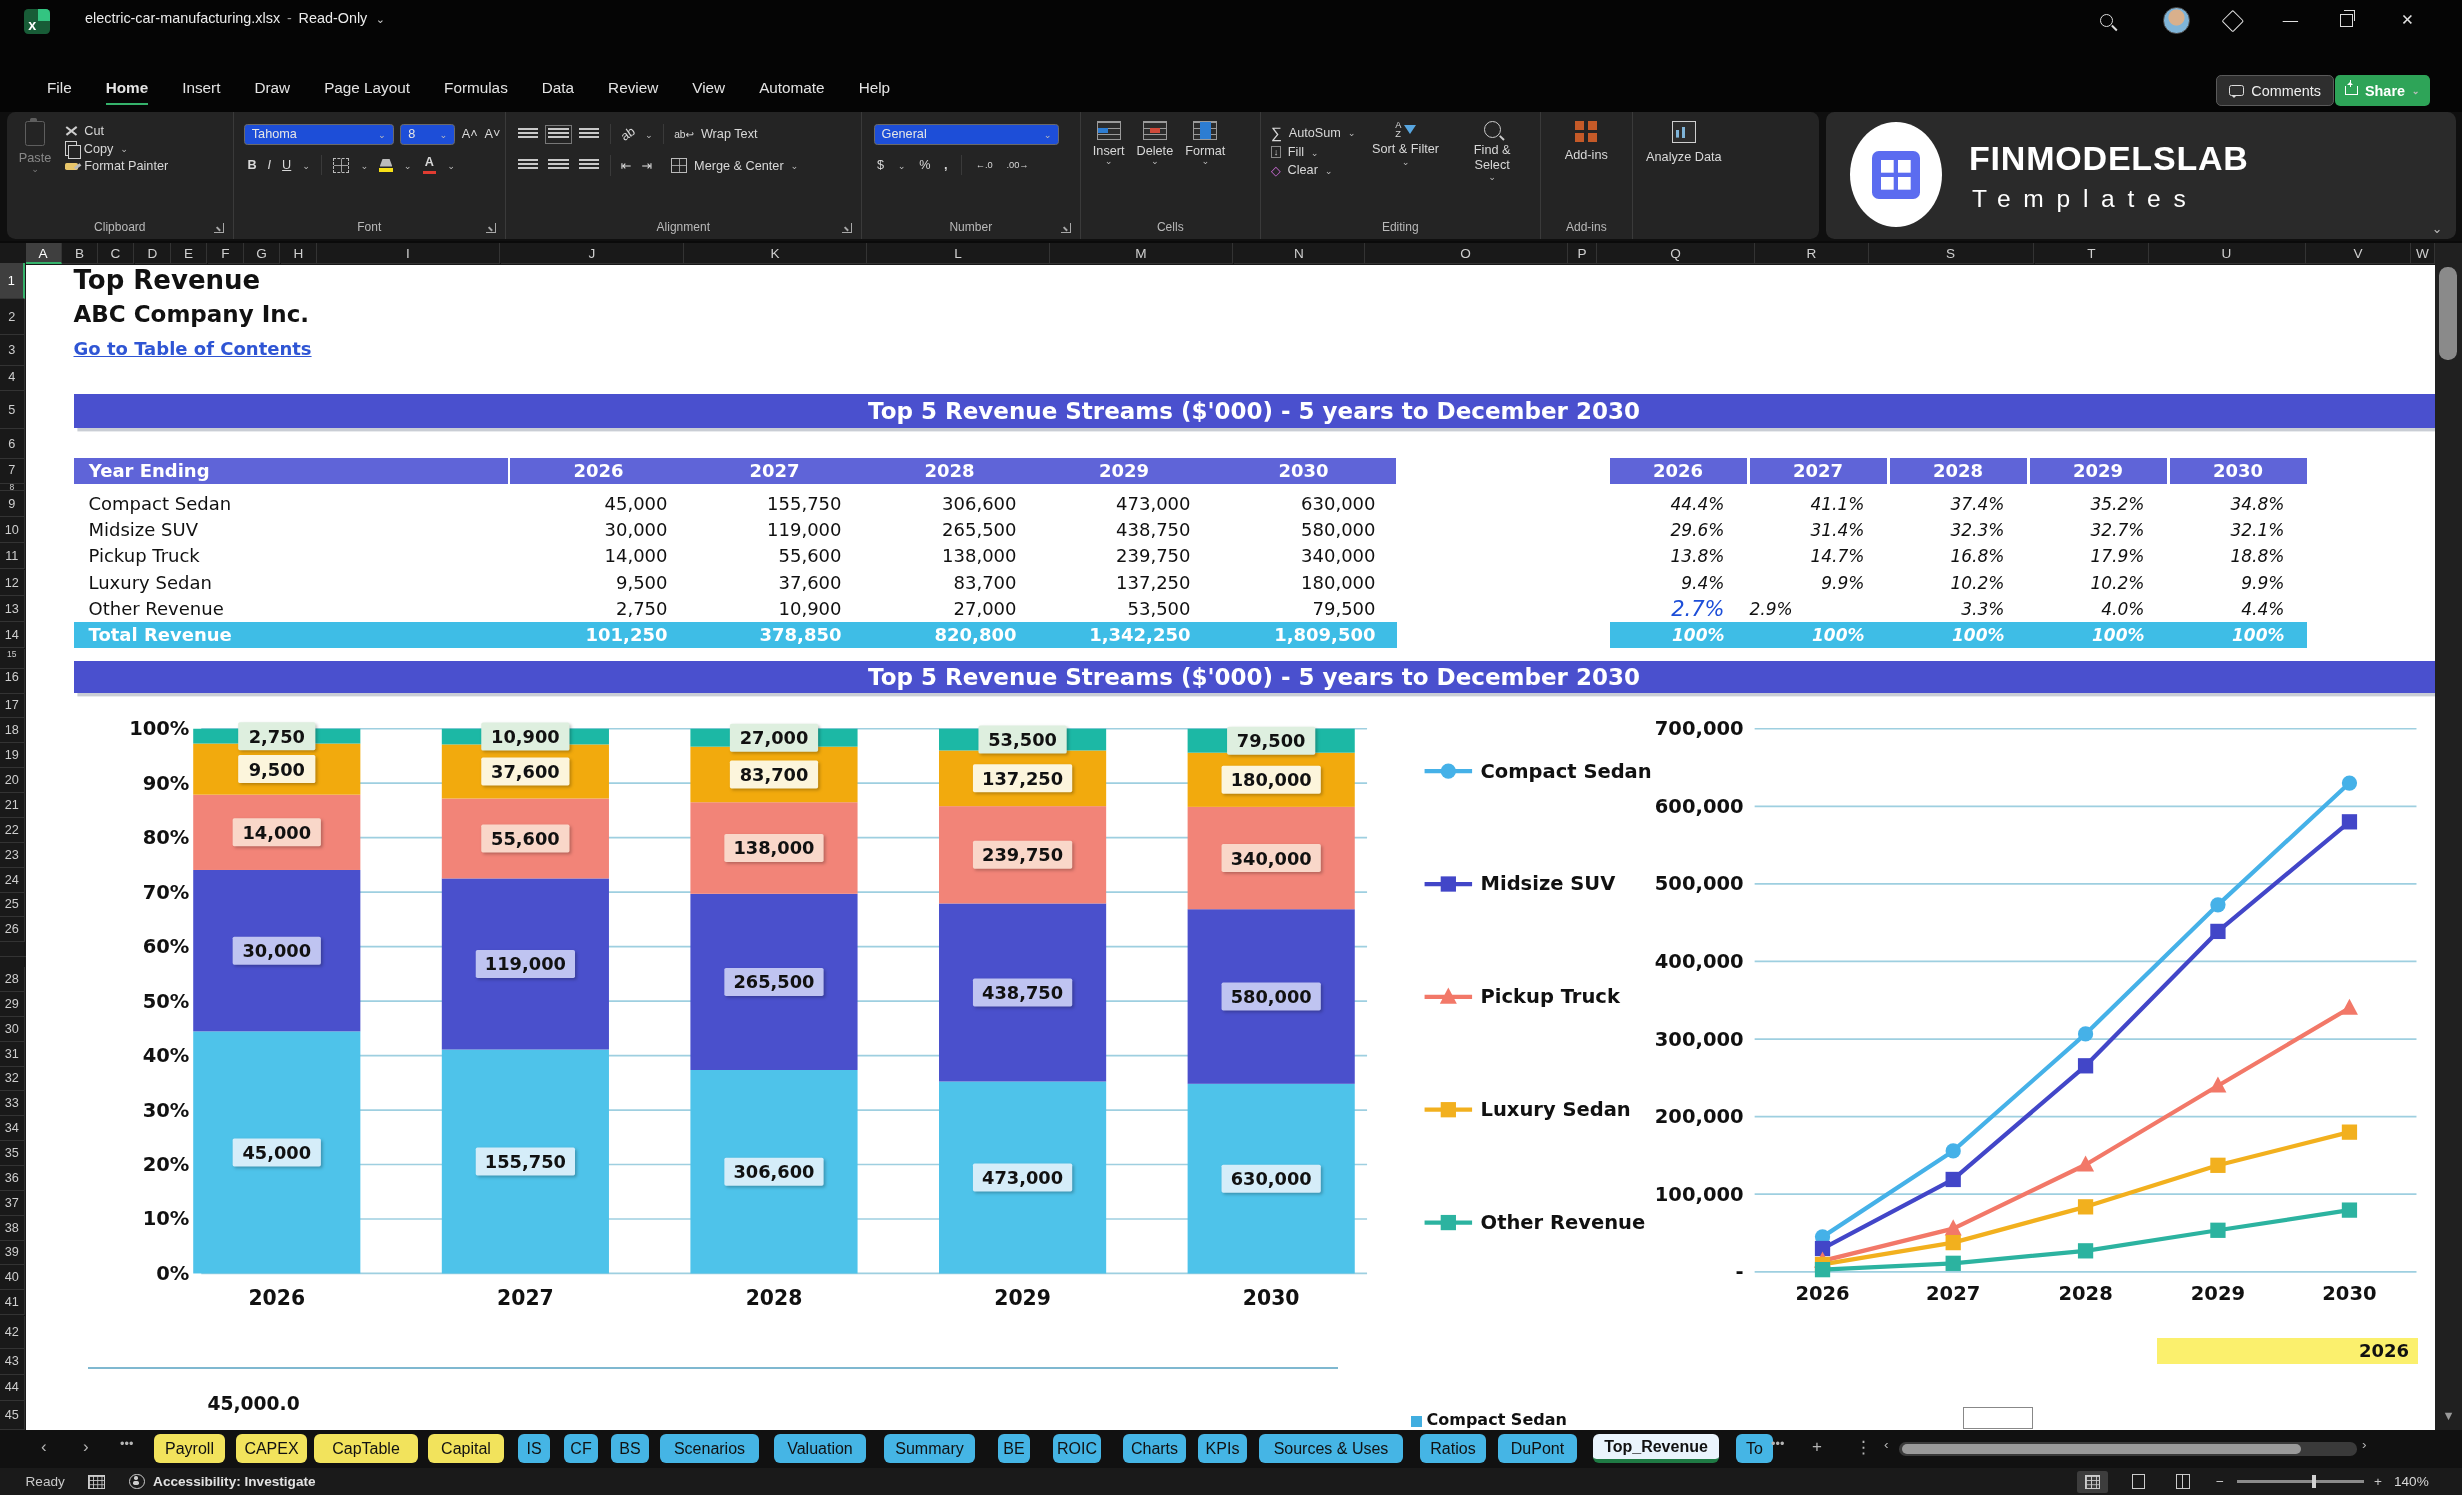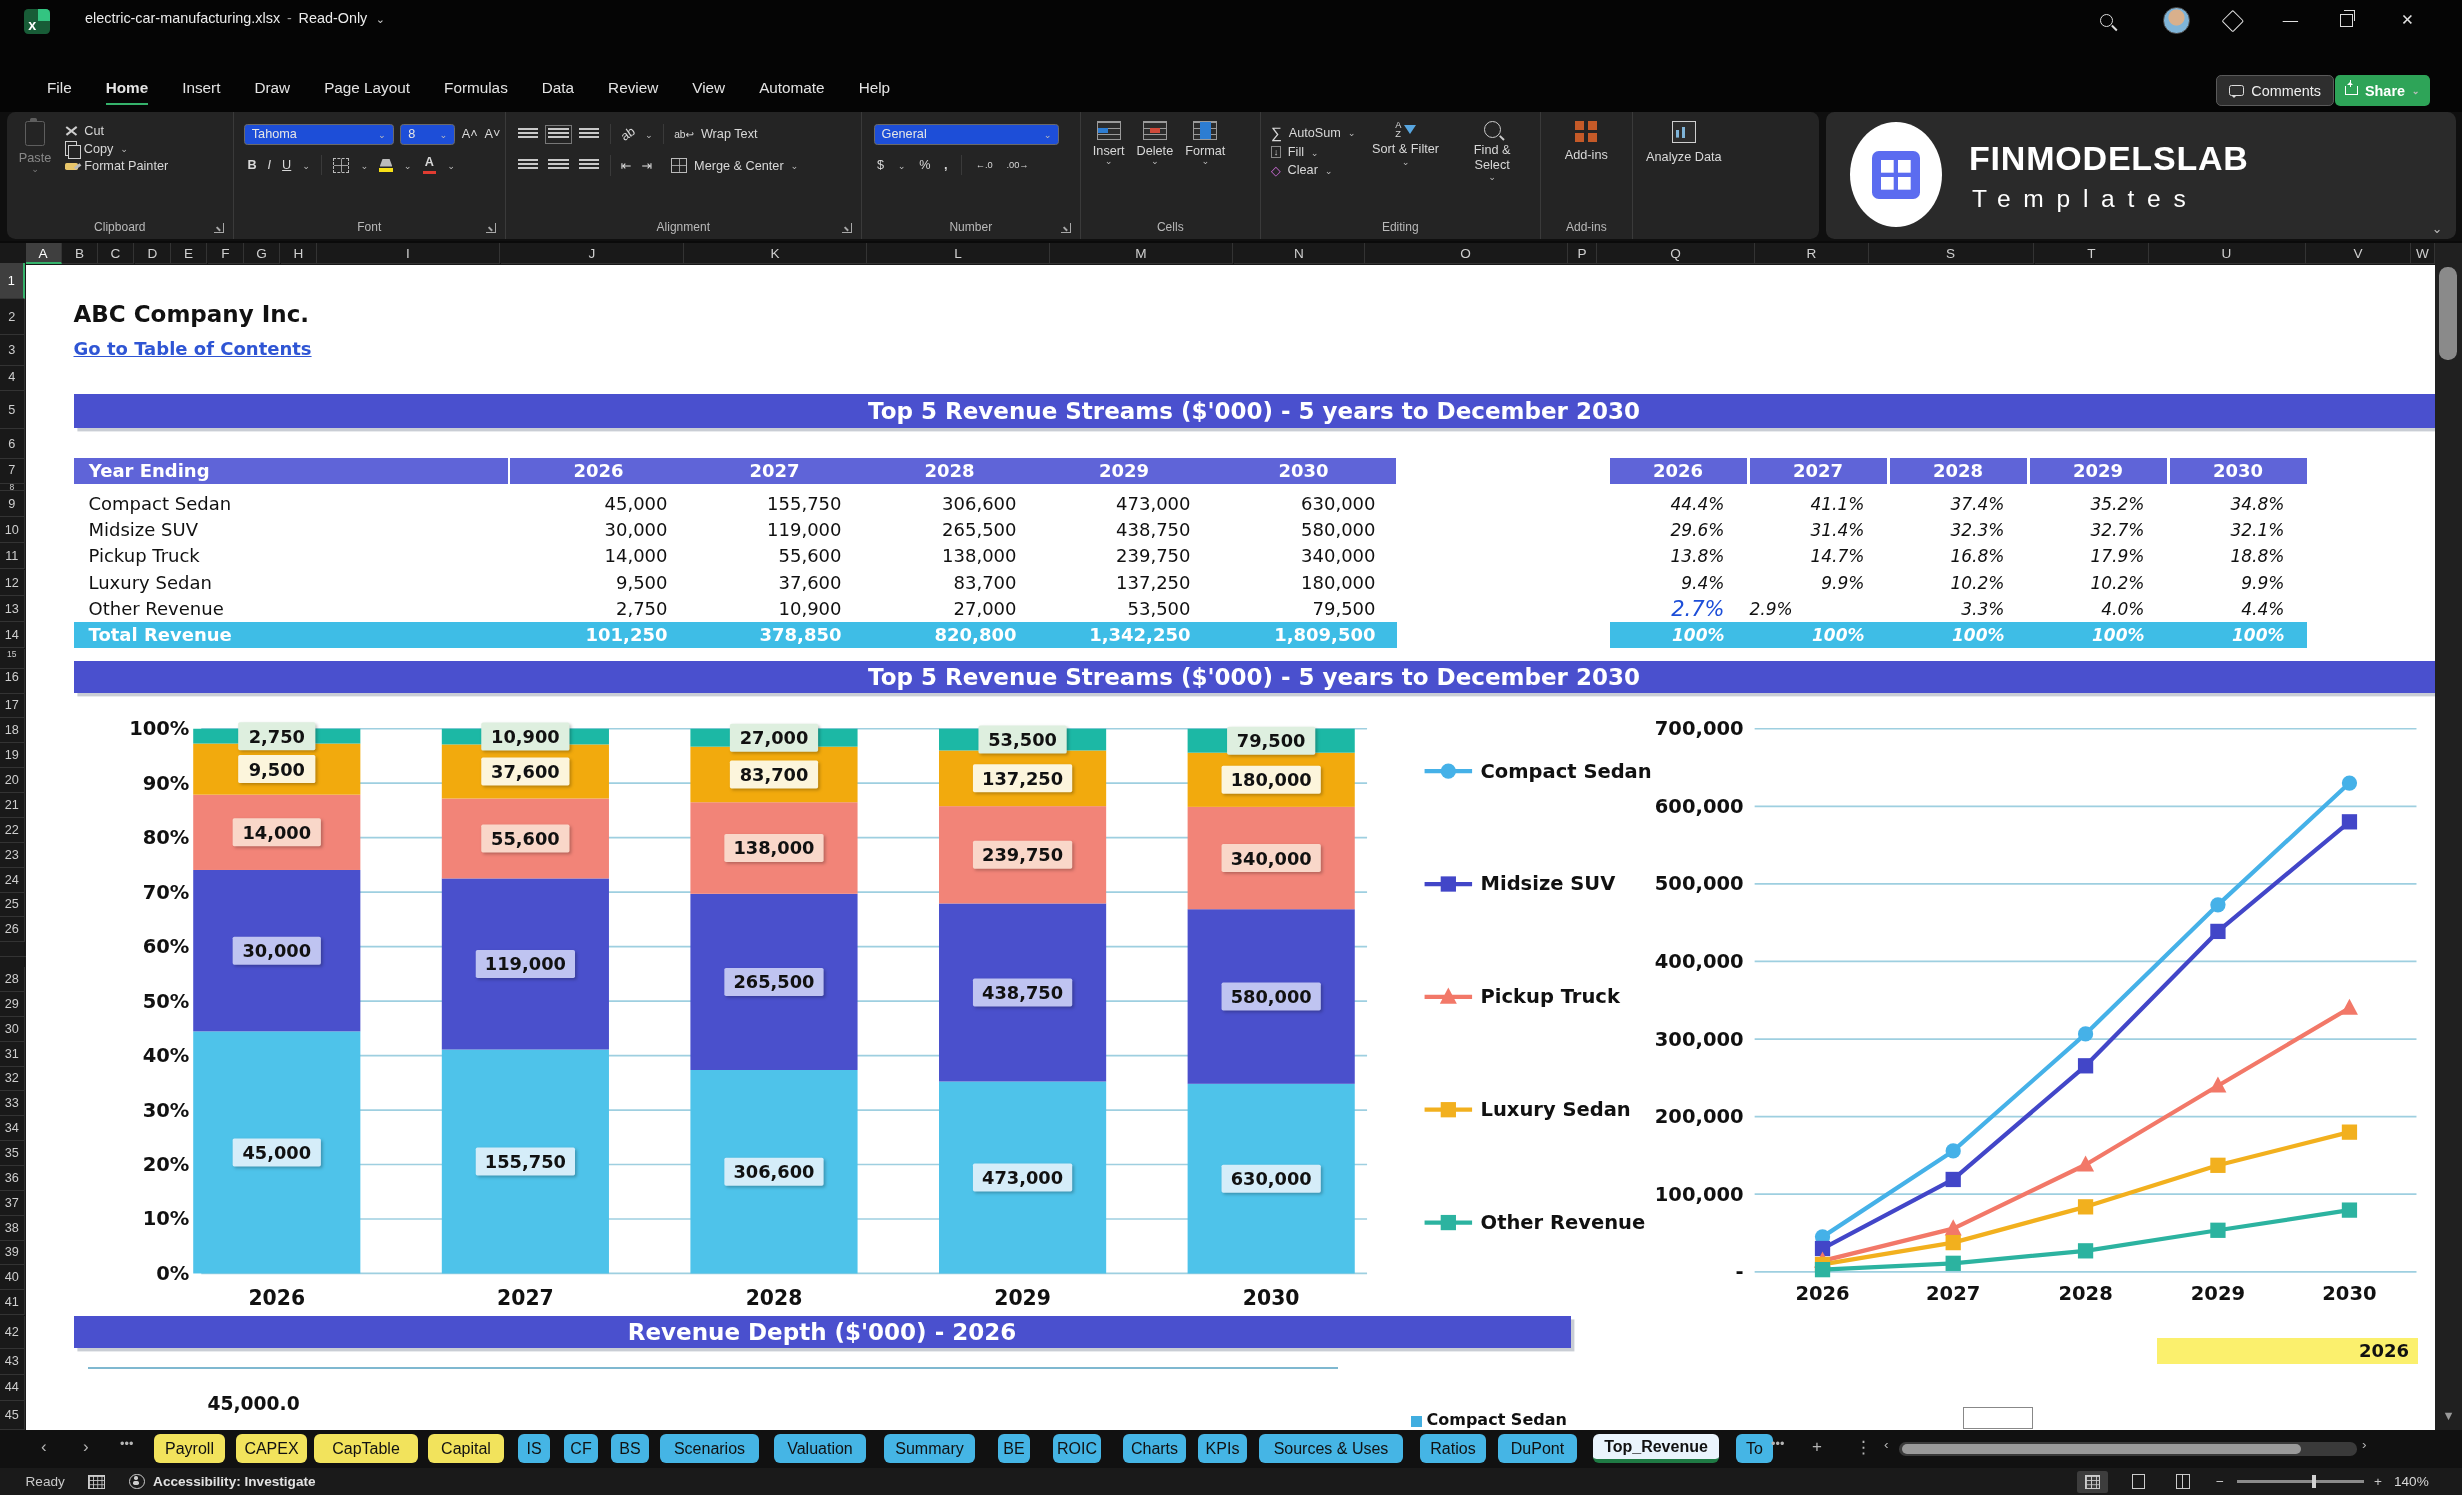--- a/index.html
+++ b/index.html
@@ -437,25 +437,25 @@
       <div class="rowh" style="top: 975px; height: 25px; line-height: 25px; font-size: 12.7px;">39</div>
       <div class="rowh" style="top: 1000px; height: 25px; line-height: 25px; font-size: 12.7px;">40</div>
       <div class="rowh" style="top: 1025px; height: 25px; line-height: 25px; font-size: 12.7px;">41</div>
       <div class="rowh" style="top: 1051px; height: 33px; line-height: 33px; font-size: 12.7px;">42</div>
       <div class="rowh" style="top: 1084px; height: 25.5px; line-height: 25.5px; font-size: 12.7px;">43</div>
       <div class="rowh" style="top: 1110px; height: 25.5px; line-height: 25.5px; font-size: 12.7px;">44</div>
       <div class="rowh" style="top: 1135px; height: 30px; line-height: 30px; font-size: 12.7px;">45</div>
     </div>
 
   <div id="canvas">
+      <div class="abs" style="left: 48px; top: 0px; width: 594px; height: 36px; font-size: 26px; font-weight: bold; color: rgb(17, 17, 17);">Top Revenue</div>
       <div class="abs" style="left: 48px; top: 36px; width: 594px; height: 31px; font-size: 23px; font-weight: bold; color: rgb(17, 17, 17);">ABC Company Inc.</div>
       <div class="abs" style="left: 48px; top: 73px; width: 356px; height: 24px; font-size: 18px; font-weight: bold; color: rgb(47, 85, 212); text-decoration: underline; cursor: pointer;">Go to Table of Contents</div>
       <div class="abs" style="left: 48px; top: 129px; width: 2361px; height: 34px; background: rgb(74, 80, 206); color: rgb(255, 255, 255); font-size: 23px; font-weight: bold; text-align: center; line-height: 34px; box-shadow: rgb(201, 205, 212) 3.4px 3.4px 0px;">Top 5 Revenue Streams ($'000) - 5 years to December 2030</div>
       <div class="abs" style="left: 48px; top: 396px; width: 2361px; height: 32px; background: rgb(74, 80, 206); color: rgb(255, 255, 255); font-size: 23px; font-weight: bold; text-align: center; line-height: 32px; box-shadow: rgb(201, 205, 212) 3.4px 3.4px 0px;">Top 5 Revenue Streams ($'000) - 5 years to December 2030</div>
-      <div class="abs" style="left: 48px; top: 1051px; width: 1497px; height: 32px; background: rgb(74, 80, 206); color: rgb(255, 255, 255); font-size: 23px; font-weight: bold; text-align: center; line-height: 32px; box-shadow: rgb(201, 205, 212) 3.4px 3.4px 0px;">Revenue Depth ($'000) - 2026</div>
       <div class="abs" style="left: 48px; top: 193px; width: 434px; height: 25.5px; background: rgb(95, 100, 216); color: rgb(255, 255, 255); font-size: 18px; font-weight: bold; line-height: 25.5px; padding-left: 15.3px;">Year Ending</div>
       <div class="abs" style="left: 484px; top: 193px; width: 178px; height: 25.5px; background: rgb(95, 100, 216); color: rgb(255, 255, 255); font-size: 18px; font-weight: bold; text-align: center; line-height: 25.5px;">2026</div>
       <div class="abs" style="left: 662px; top: 193px; width: 174px; height: 25.5px; background: rgb(95, 100, 216); color: rgb(255, 255, 255); font-size: 18px; font-weight: bold; text-align: center; line-height: 25.5px;">2027</div>
       <div class="abs" style="left: 836px; top: 193px; width: 176px; height: 25.5px; background: rgb(95, 100, 216); color: rgb(255, 255, 255); font-size: 18px; font-weight: bold; text-align: center; line-height: 25.5px;">2028</div>
       <div class="abs" style="left: 1011px; top: 193px; width: 175px; height: 25.5px; background: rgb(95, 100, 216); color: rgb(255, 255, 255); font-size: 18px; font-weight: bold; text-align: center; line-height: 25.5px;">2029</div>
       <div class="abs" style="left: 1186px; top: 193px; width: 184px; height: 25.5px; background: rgb(95, 100, 216); color: rgb(255, 255, 255); font-size: 18px; font-weight: bold; text-align: center; line-height: 25.5px;">2030</div>
       <div class="abs" style="left: 1584px; top: 193px; width: 137px; height: 25.5px; background: rgb(95, 100, 216); color: rgb(255, 255, 255); font-size: 18px; font-weight: bold; text-align: center; line-height: 25.5px;">2026</div>
       <div class="abs" style="left: 1724px; top: 193px; width: 137px; height: 25.5px; background: rgb(95, 100, 216); color: rgb(255, 255, 255); font-size: 18px; font-weight: bold; text-align: center; line-height: 25.5px;">2027</div>
       <div class="abs" style="left: 1864px; top: 193px; width: 137px; height: 25.5px; background: rgb(95, 100, 216); color: rgb(255, 255, 255); font-size: 18px; font-weight: bold; text-align: center; line-height: 25.5px;">2028</div>
       <div class="abs" style="left: 2004px; top: 193px; width: 137px; height: 25.5px; background: rgb(95, 100, 216); color: rgb(255, 255, 255); font-size: 18px; font-weight: bold; text-align: center; line-height: 25.5px;">2029</div>

